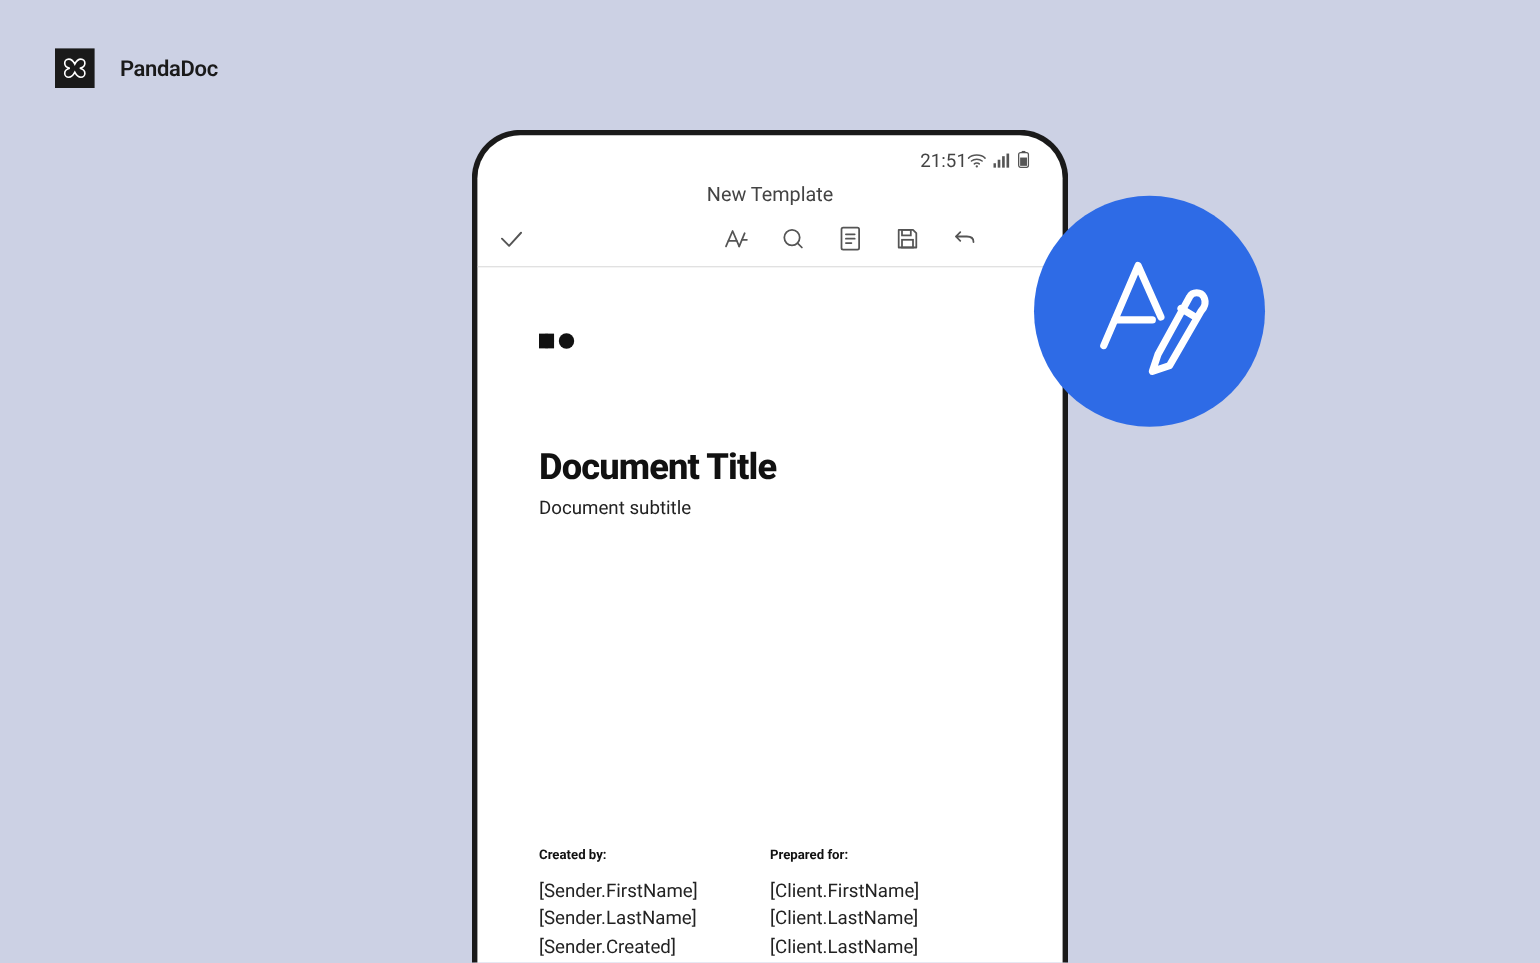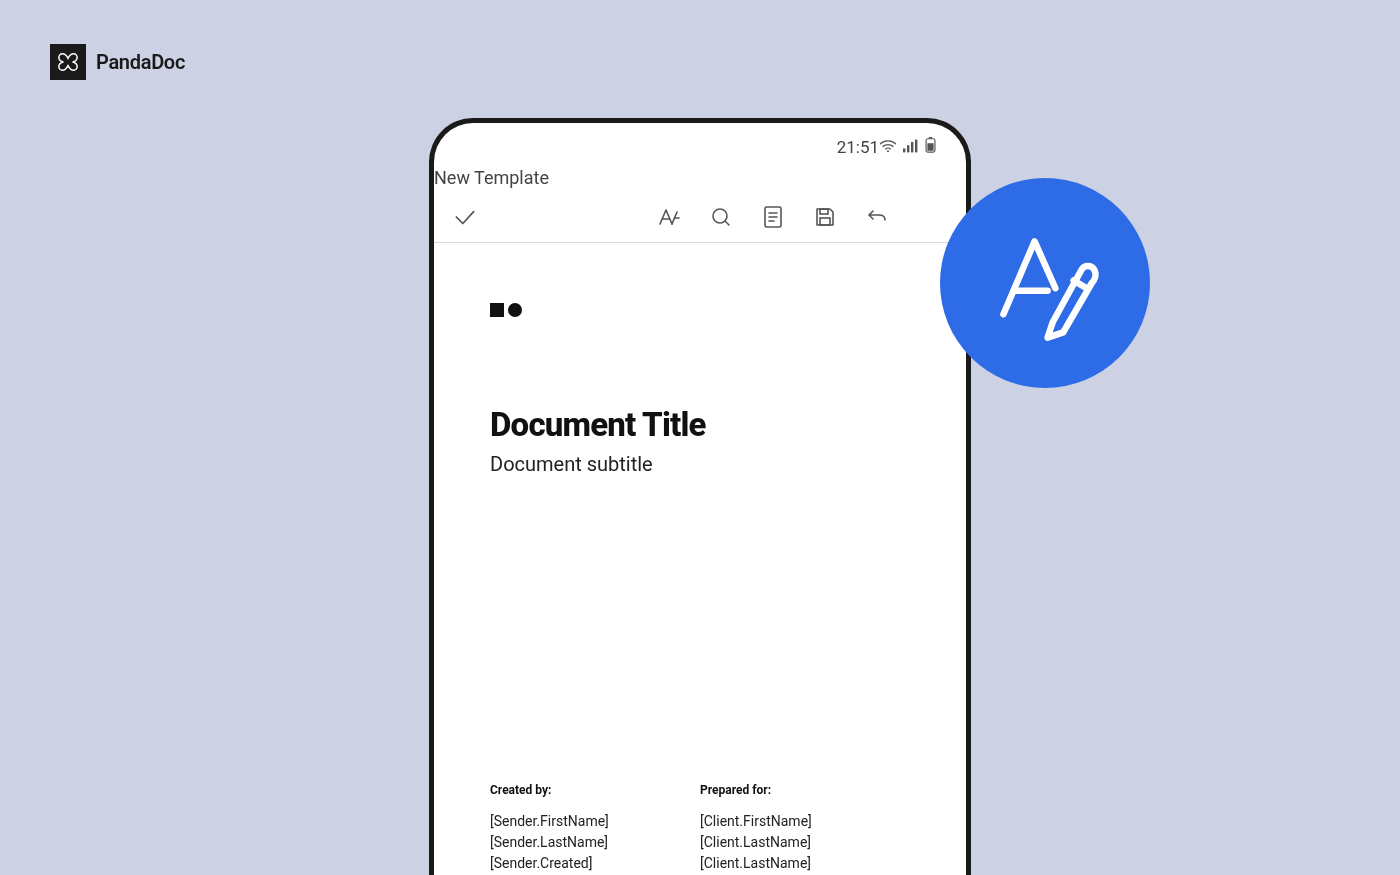--- a/index.html
+++ b/index.html
@@ -12,21 +12,21 @@
   overflow: hidden;
 }
 
 
 .logo-wrap {
   position: absolute;
   top: 44px;
   left: 50px;
   display: flex;
   align-items: center;
-  gap: 10px;
+  gap: 23px;
 }
 .logo-box {
   width: 36px;
   height: 36px;
   background: #1A1A1A;
   display: flex;
   align-items: center;
   justify-content: center;
 }
 .logo-box svg { display: block; }
@@ -66,20 +66,21 @@
 }
 .status-icons {
   display: flex;
   gap: 6px;
   align-items: center;
   color: #444;
 }
 
 
 .screen-title {
+  text-align: center;
   font-size: 18px;
   color: #444;
   padding: 6px 0 10px;
 }
 
 
 .toolbar {
   display: flex;
   align-items: center;
   padding: 6px 18px 12px 18px;
@@ -127,40 +128,40 @@
 
 .doc-title {
   margin-top: 88px;
   font-size: 33px;
   font-weight: 800;
   letter-spacing: -0.8px;
   color: #111;
 }
 .doc-subtitle {
   margin-top: 8px;
-  font-size: 20px;
+  font-size: 17px;
   color: #222;
 }
 
 .doc-footer {
   position: absolute;
   bottom: 0;
   left: 56px;
   right: 56px;
   display: flex;
 }
 .doc-col { flex: 1; }
 .doc-col h4 {
   font-size: 12px;
   font-weight: 700;
   color: #111;
   margin-bottom: 14px;
 }
 .doc-col p {
-  font-size: 14px;
+  font-size: 17px;
   color: #222;
   line-height: 1.5;
 }
 
 
 .badge {
   position: absolute;
   top: 178px;
   left: calc(50% + 240px);
   width: 210px;

